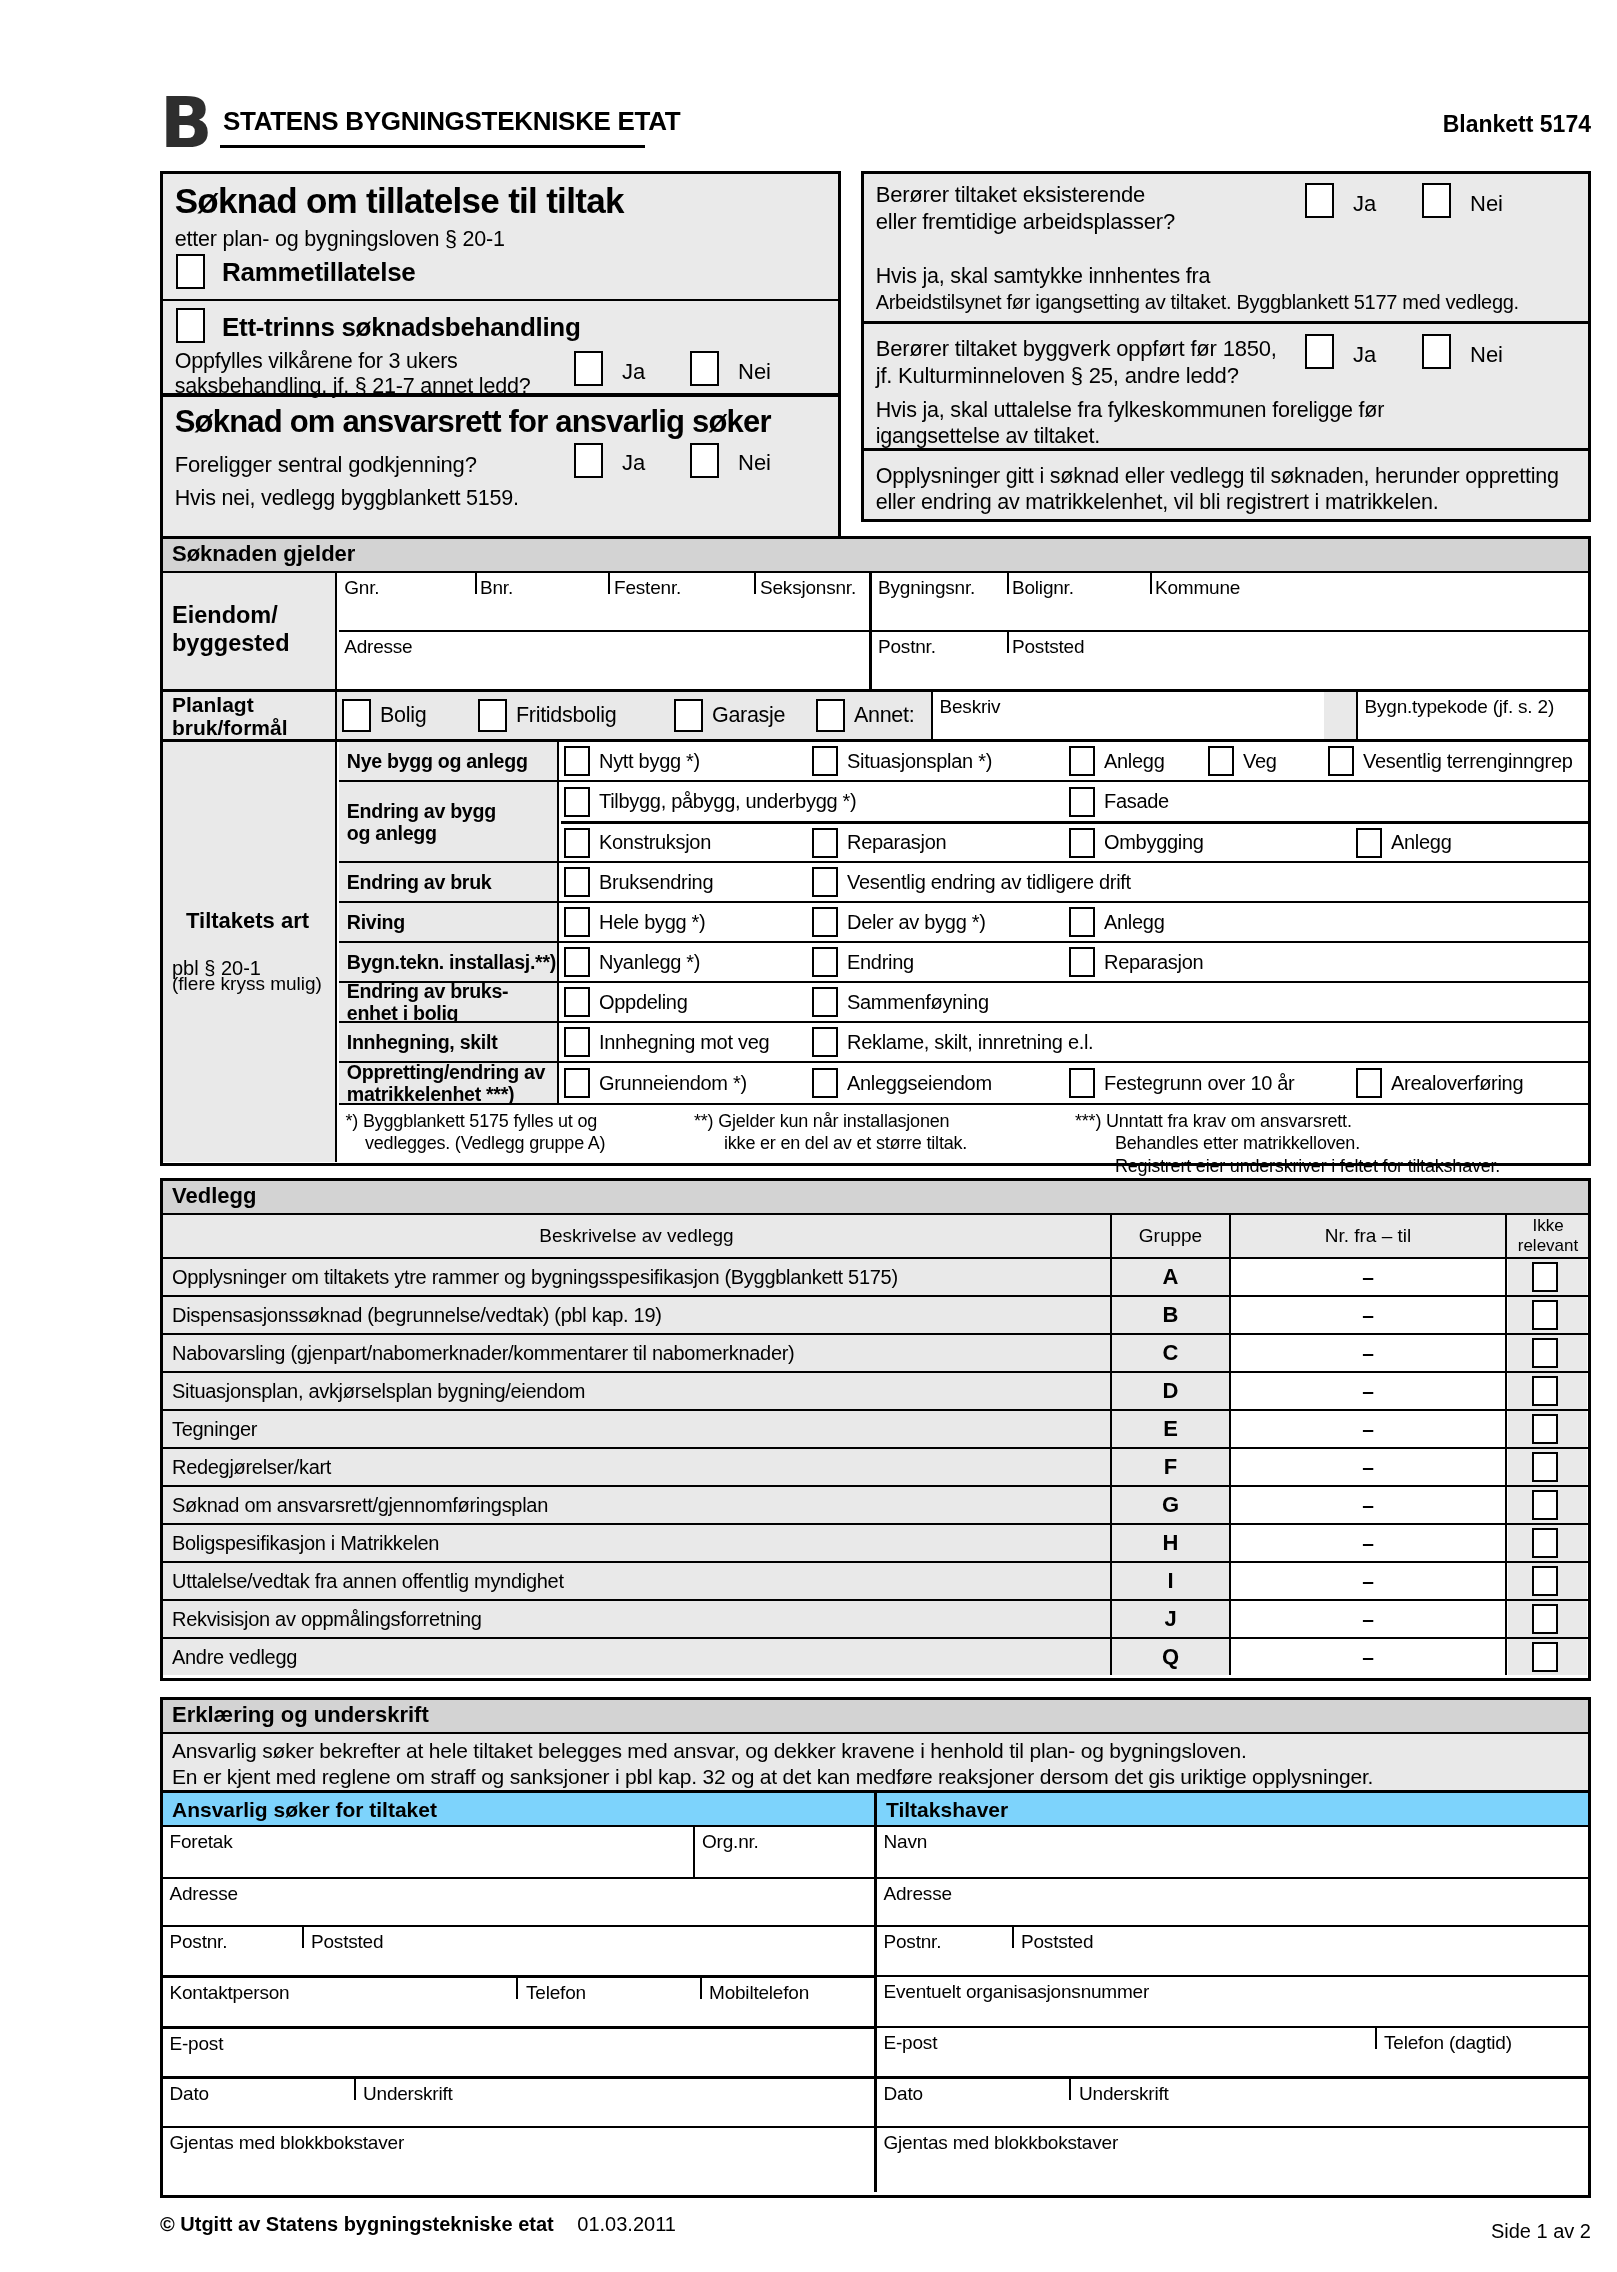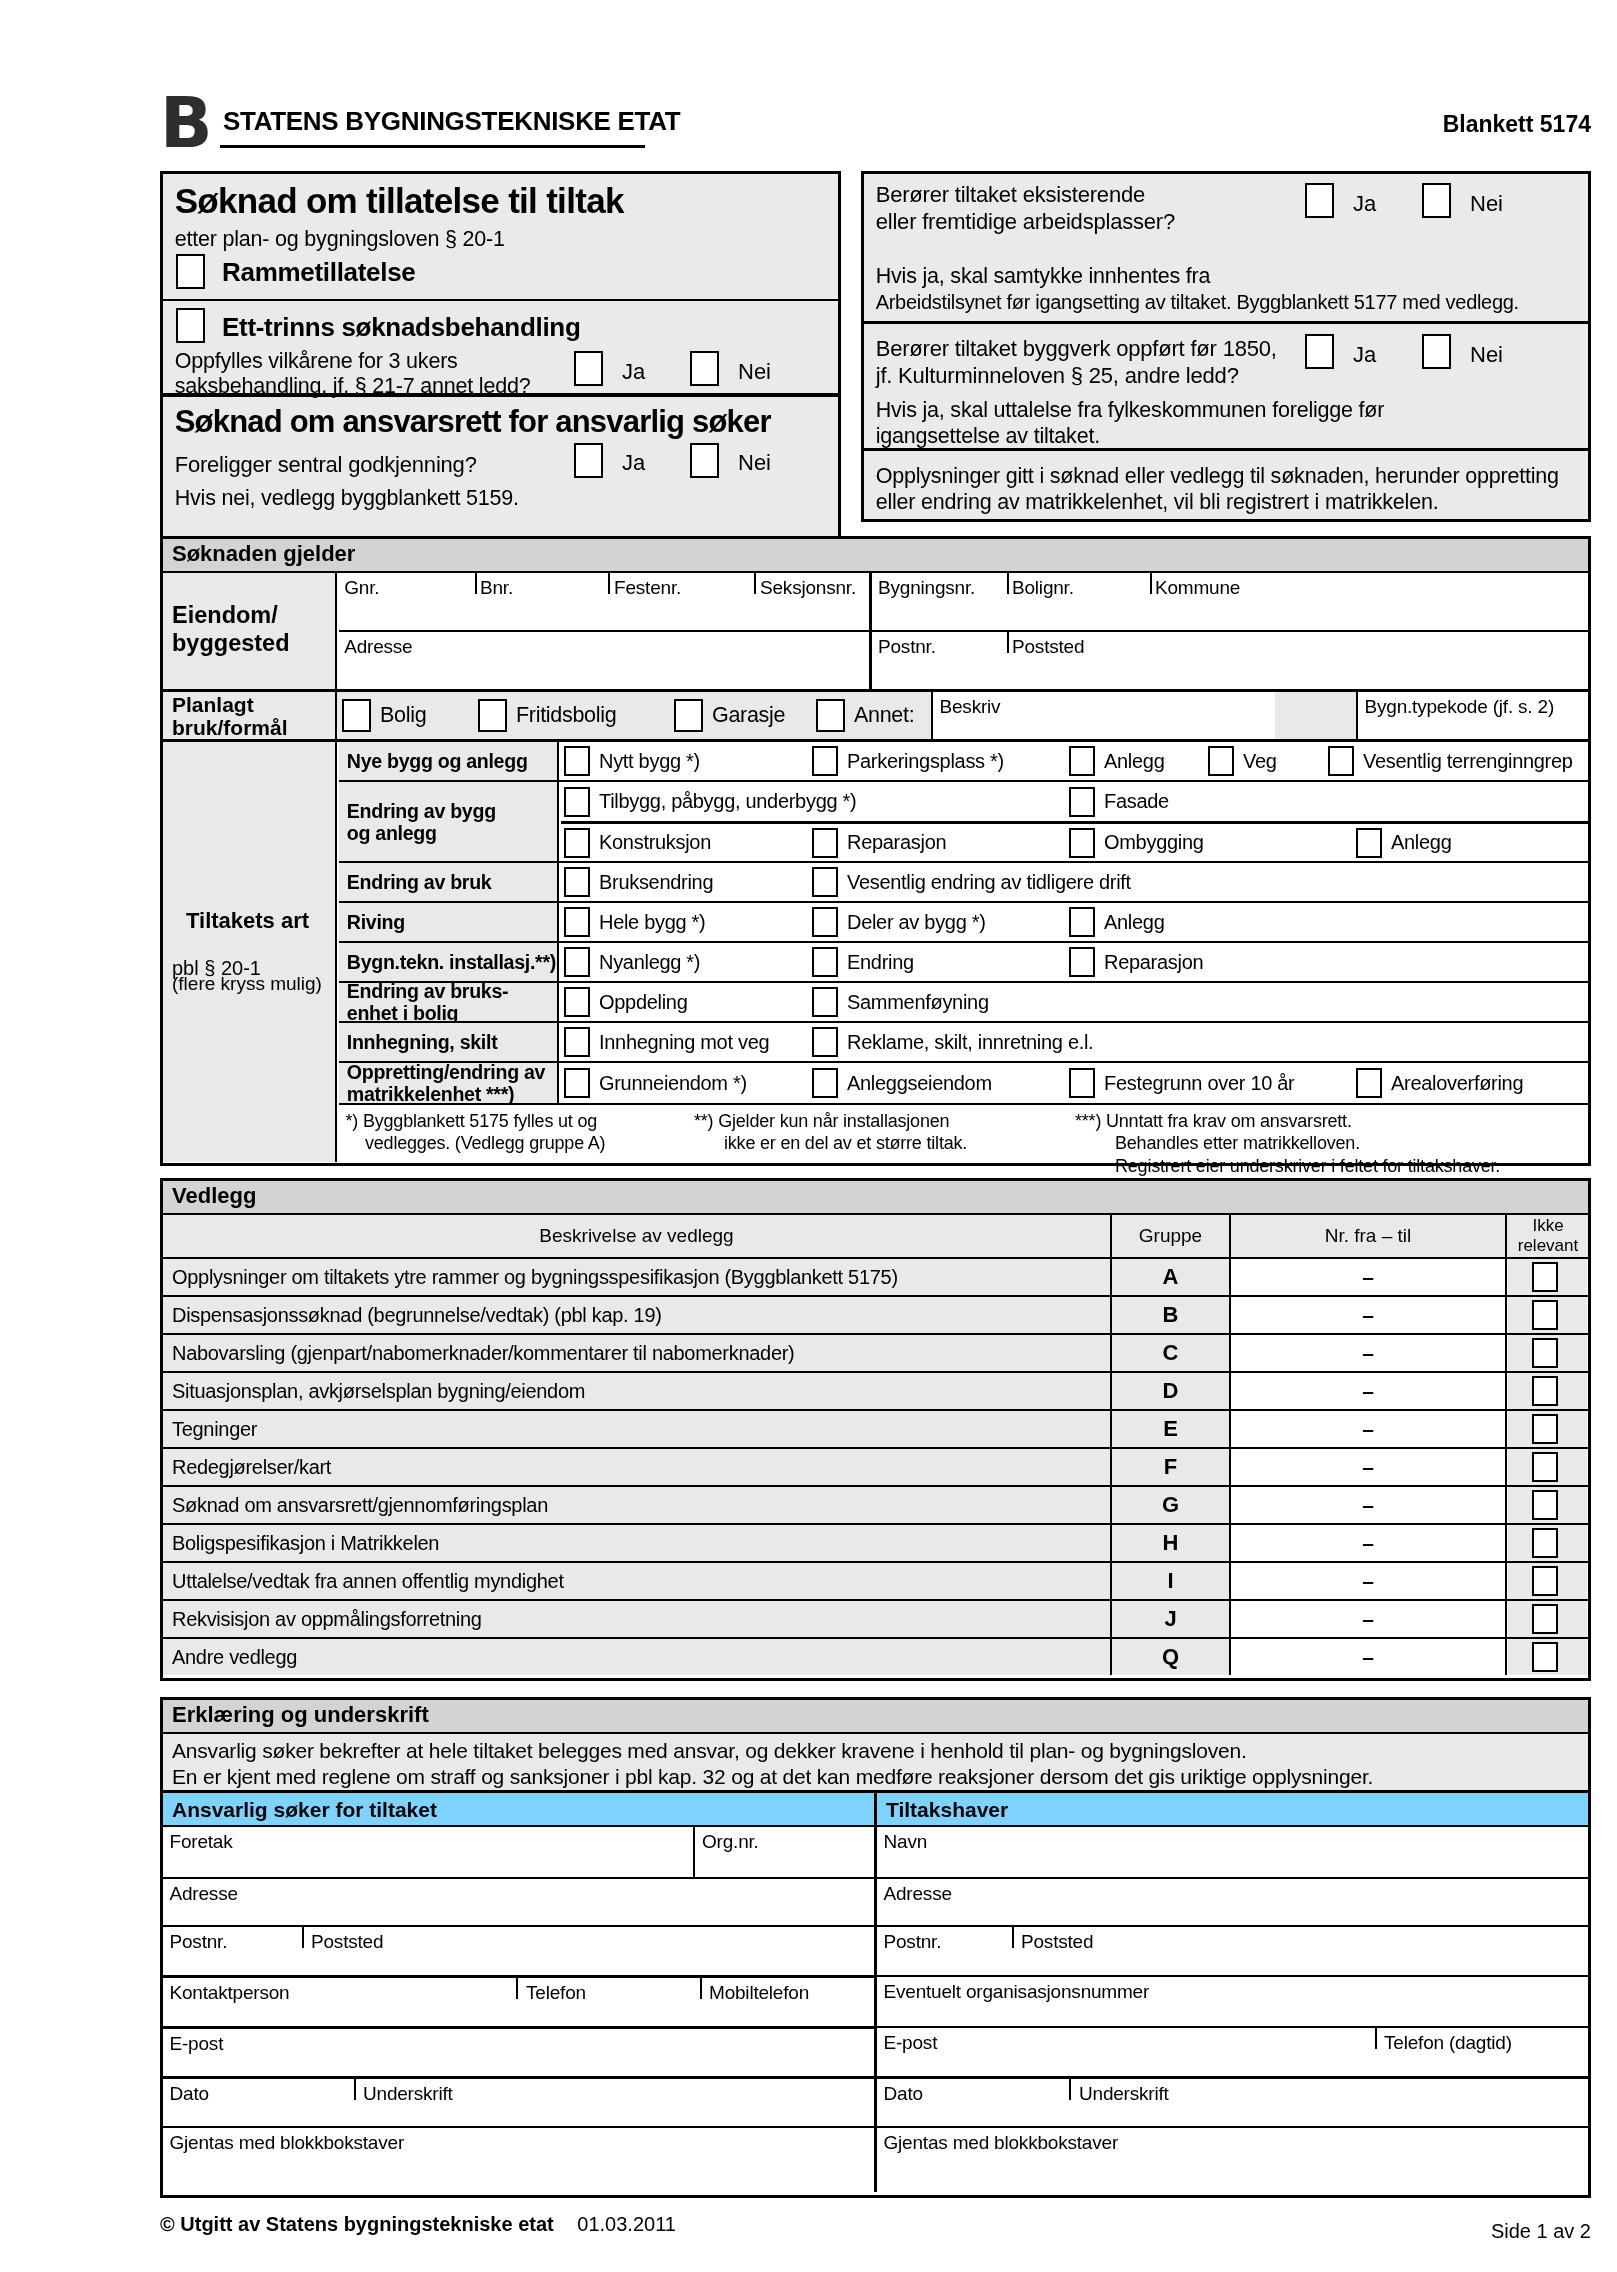--- a/index.html
+++ b/index.html
@@ -161,21 +161,21 @@
         <span class="olbl" style="font-size:21.5px;">Fritidsbolig</span>
       </div>
       <div class="opt" style="left:511px;">
         <span class="cbi" style="width:29px;height:33px;"></span>
         <span class="olbl" style="font-size:21.5px;">Garasje</span>
       </div>
       <div class="opt" style="left:653px;">
         <span class="cbi" style="width:29px;height:33px;"></span>
         <span class="olbl" style="font-size:21.5px;">Annet:</span>
       </div>
-      <div class="abs" style="left:768px;top:0;width:344px;height:100%;background:#fff;border-left:2px solid #000;box-sizing:border-box;">
+      <div class="abs" style="left:768px;top:0;width:393px;height:100%;background:#fff;border-left:2px solid #000;box-sizing:border-box;">
         <div class="flbl" style="left:6.5px;top:3.9px;">Beskriv</div>
       </div>
       <div class="abs" style="left:1193px;top:0;right:0;height:100%;background:#fff;border-left:2px solid #000;box-sizing:border-box;">
         <div class="flbl" style="left:6.5px;top:3.9px;">Bygn.typekode (jf. s. 2)</div>
       </div>
     </div>
 
     <div class="row" style="height:423px;border-top:3.3px solid #000;background:#fff;">
       <div class="labelcol">
         <div class="abs b" style="left:23px;top:166px;font-size:22px;text-align:right;">Tiltakets art</div>
@@ -186,21 +186,21 @@
       <div class="row" style="margin-left:176px;height:38px;">
         <div class="catcell">
             <span>Nye bygg og anlegg</span>
           </div>
         <div class="opt" style="left:225px;">
             <span class="cbi"></span>
             <span class="olbl">Nytt bygg *)</span>
           </div>
         <div class="opt" style="left:473px;">
             <span class="cbi"></span>
-            <span class="olbl">Parkeringsplass *)</span>
+            <span class="olbl">Situasjonsplan *)</span>
           </div>
         <div class="opt" style="left:730px;">
             <span class="cbi"></span>
             <span class="olbl">Anlegg</span>
           </div>
         <div class="opt" style="left:869px;">
             <span class="cbi"></span>
             <span class="olbl">Veg</span>
           </div>
         <div class="opt" style="left:969px;padding-left:20px;">

